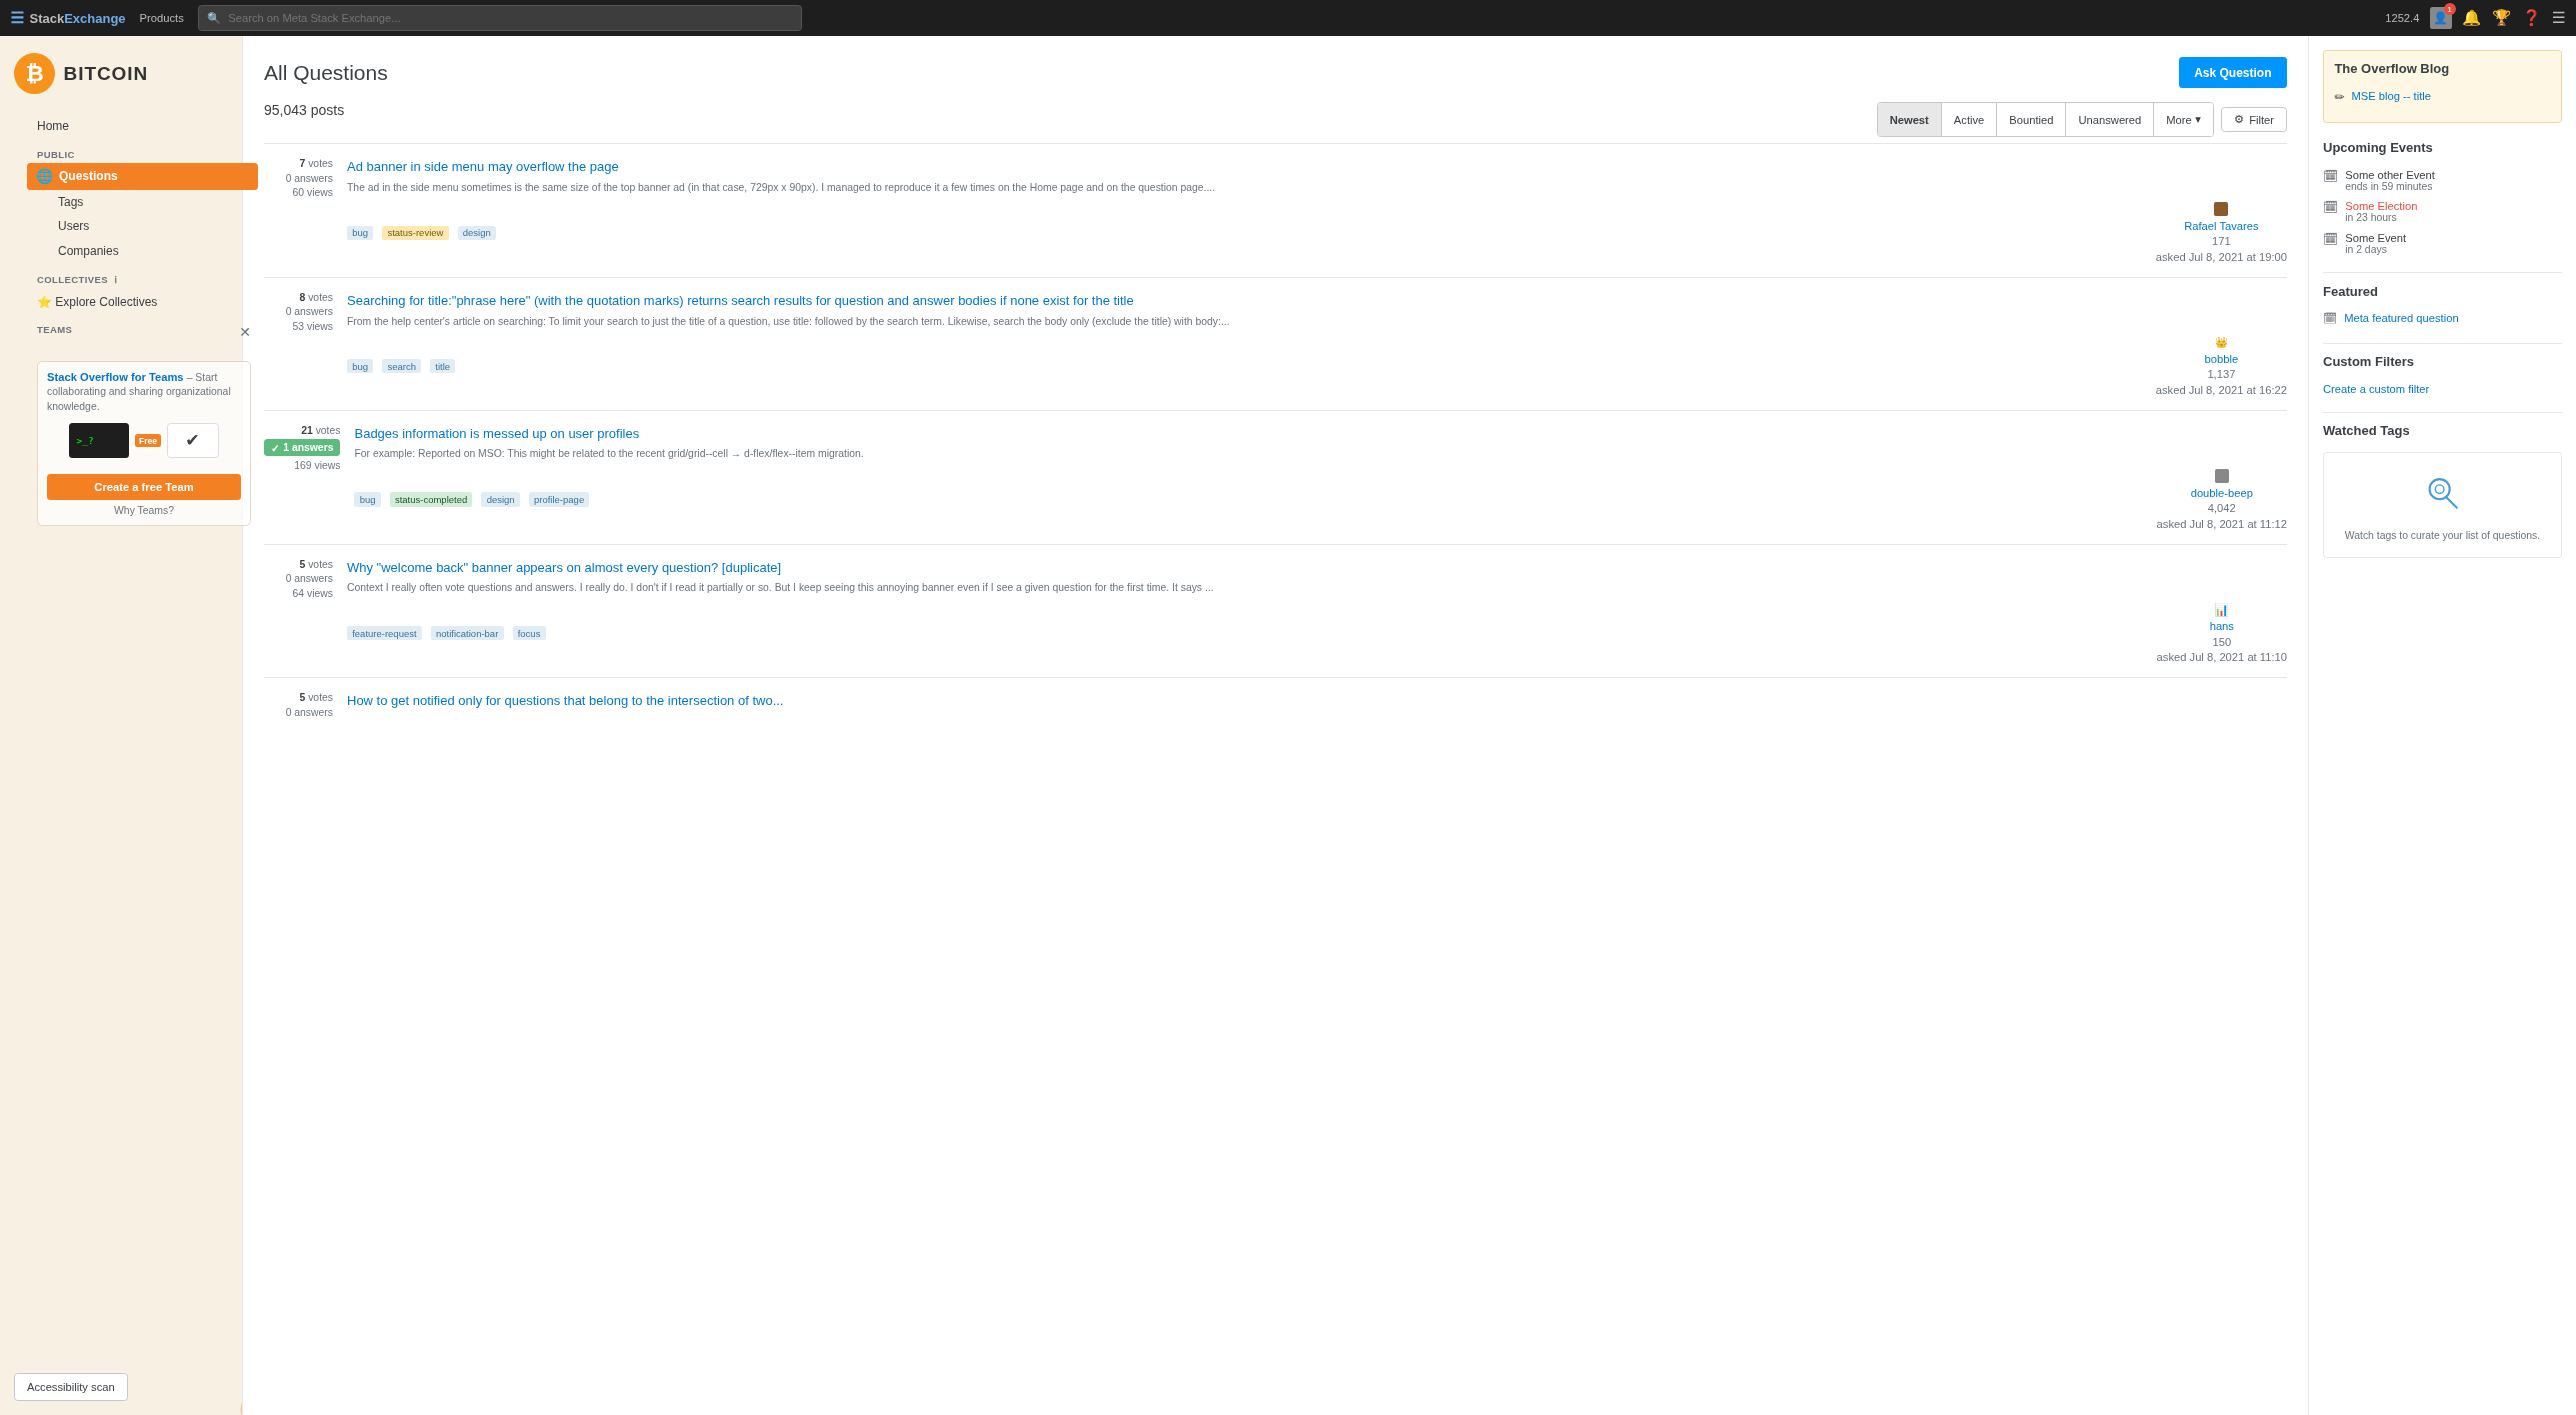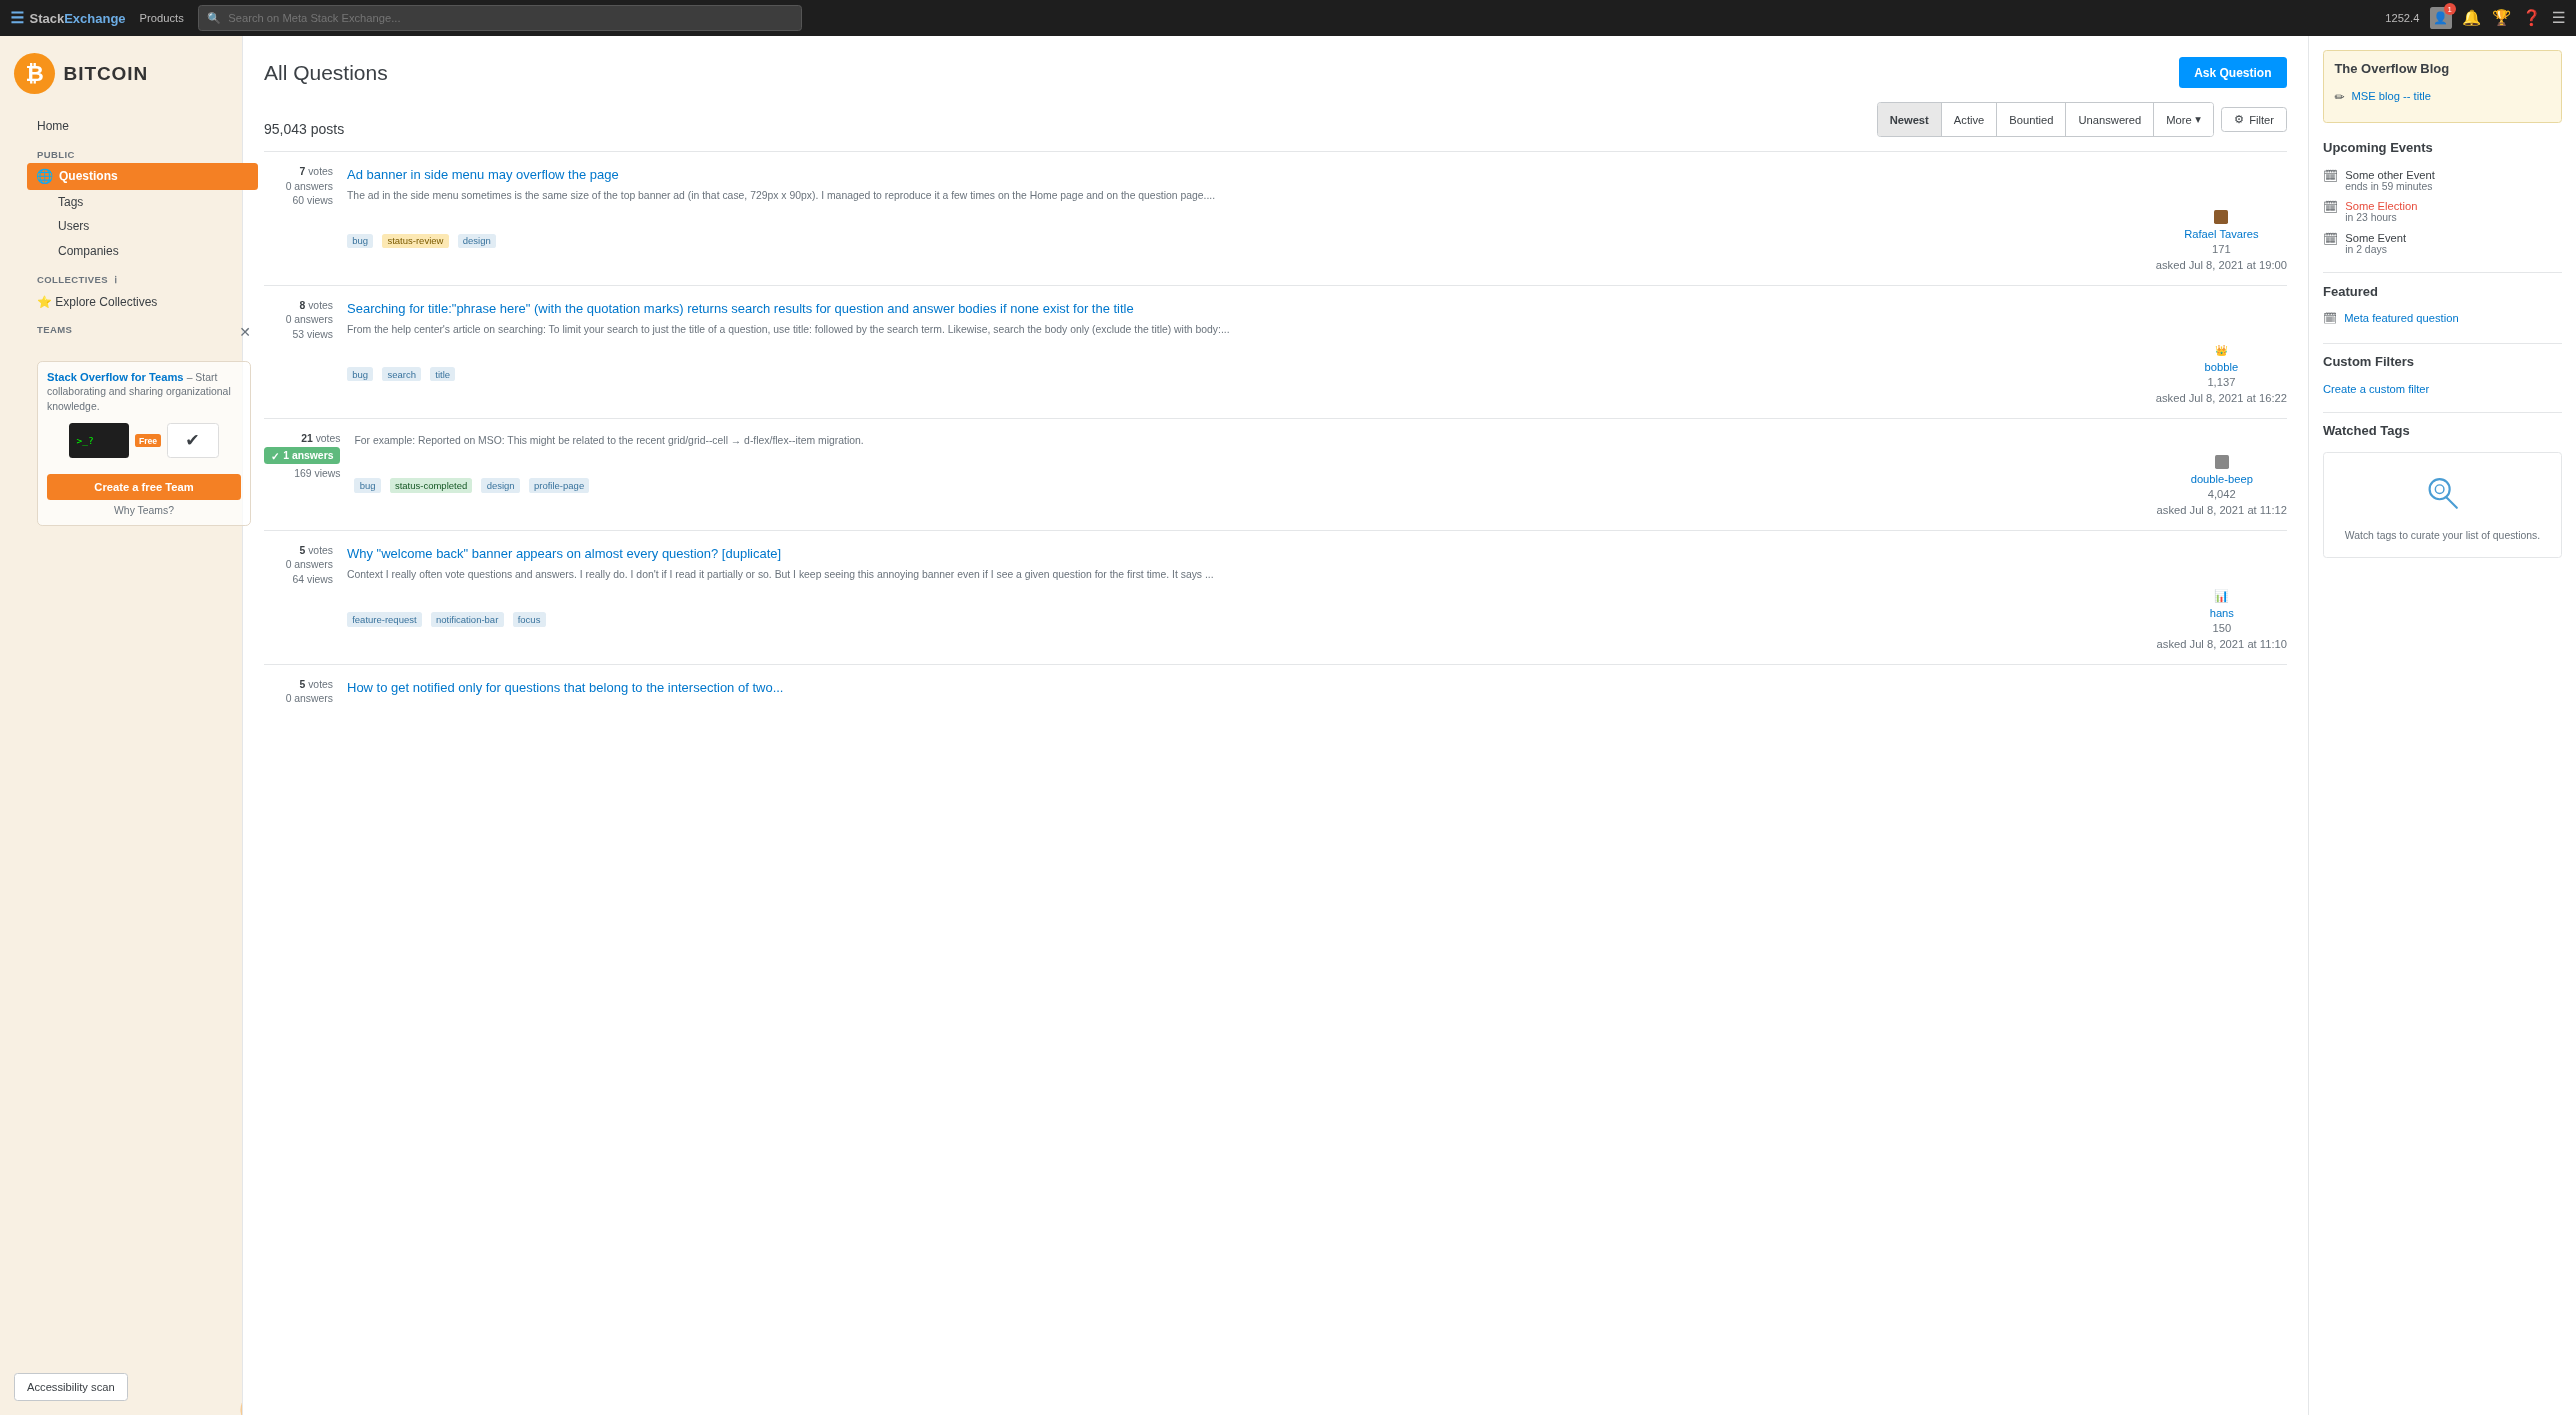--- a/index.html
+++ b/index.html
@@ -196,22 +196,22 @@
     }
     .questions-title { font-size: 21px; font-weight: 400; color: #3b4045; }
     .ask-question-btn {
       background: #0095ff; color: #fff; border: none; border-radius: 3.5px;
       padding: 8.6px 15.5px; font-size: 12px; font-weight: 600;
       cursor: pointer;
     }
 
     
     .filter-bar {
-      display: flex; align-items: flex-end; justify-content: space-between;
-      margin-bottom: 14px;
+      display: flex; align-items: flex-start; justify-content: space-between;
+      margin-bottom: 6px;
     }
     .posts-count { font-size: 14px; color: #3b4045; }
     .filter-tabs {
       display: flex; gap: 0; border: 0.9px solid #c4c8cc; border-radius: 3.5px;
       overflow: hidden;
     }
     .filter-tab {
       padding: 10px 12px; font-size: 11.2px; cursor: pointer;
       background: #fff; color: #3b4045; border: none;
       border-right: 0.9px solid #c4c8cc;
@@ -538,20 +538,21 @@
       <div class="question-item">
         <div class="question-stats">
           <div class="stat-item"><span class="stat-number">21</span> votes</div>
           <div class="answer-count-badge">
             <span>✓</span>
             <span>1 answers</span>
           </div>
           <div class="stat-item"><span>169</span> views</div>
         </div>
         <div class="question-body">
+          <a class="question-link">Badges information is messed up on user profiles</a>
           <p class="question-excerpt">For example: Reported on MSO: This might be related to the recent grid/grid--cell → d-flex/flex--item migration.</p>
           <div class="tags-meta-row">
             <span class="tag">bug</span>
             <span class="tag status-completed">status-completed</span>
             <span class="tag design">design</span>
             <span class="tag">profile-page</span>
             <div class="meta-info">
               <div class="user-avatar-sm" style="background:#888;"></div>
               <span class="user-name">double-beep</span>
               <span class="user-rep">4,042</span>

